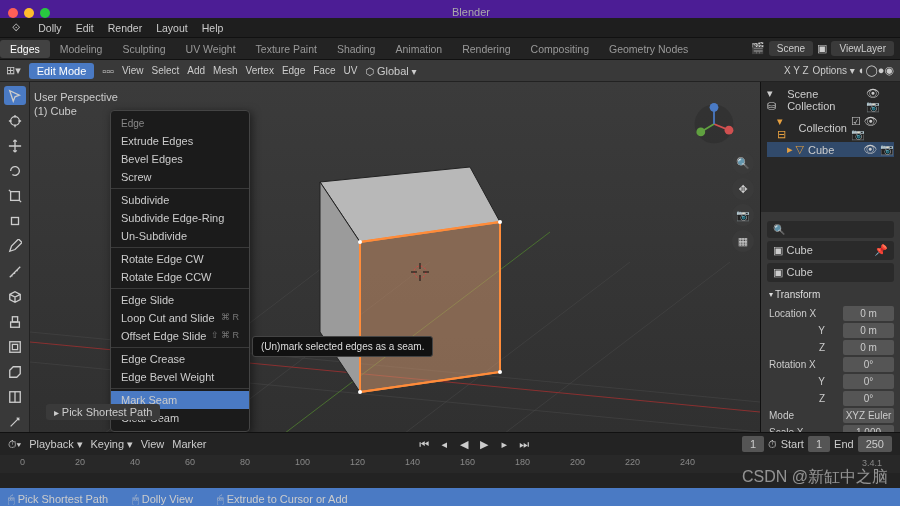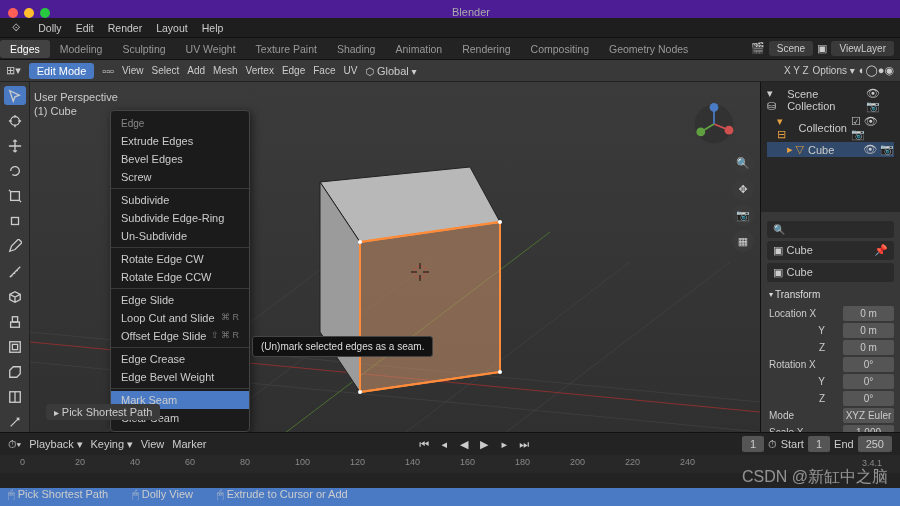--- a/index.html
+++ b/index.html
@@ -52,21 +52,21 @@
 .xyz .lbl{width:60px;font-size:10px;padding:2px}
 .xyz .val{flex:1;background:#555;border-radius:2px;text-align:center;font-size:10px;padding:2px}
 .timeline{height:56px;background:#232323;border-top:1px solid #111}
 .tplay{height:22px;display:flex;align-items:center;padding:0 8px;gap:8px}
 .transport{margin:0 auto;display:flex;gap:2px}
 .tbtn{width:18px;height:16px;display:flex;align-items:center;justify-content:center}
 .frames{display:flex;gap:4px;align-items:center;font-size:10px}
 .frames .fbox{background:#555;padding:2px 8px;border-radius:2px}
 .ruler{height:18px;position:relative;background:#282828}
 .ruler span{position:absolute;font-size:9px;color:#888;top:2px}
-.status{height:18px;background:#4a7ac4;display:flex;align-items:flex-start;padding:0 8px;gap:24px;font-size:10px;color:#fff}
+.status{height:18px;background:#4a7ac4;display:flex;align-items:flex-end;padding:0 8px;gap:24px;font-size:10px;color:#fff}
 .watermark{position:absolute;bottom:18px;right:12px;font-size:16px;color:rgba(255,255,255,.5);font-weight:300}
 .ver{position:absolute;bottom:38px;right:18px;font-size:9px;color:#888}
 </style>
 </head>
 <body>
 
 <div class="window">
  <div class="titlebar">
   <div class="traffic">
    <div class="dot r"></div>

